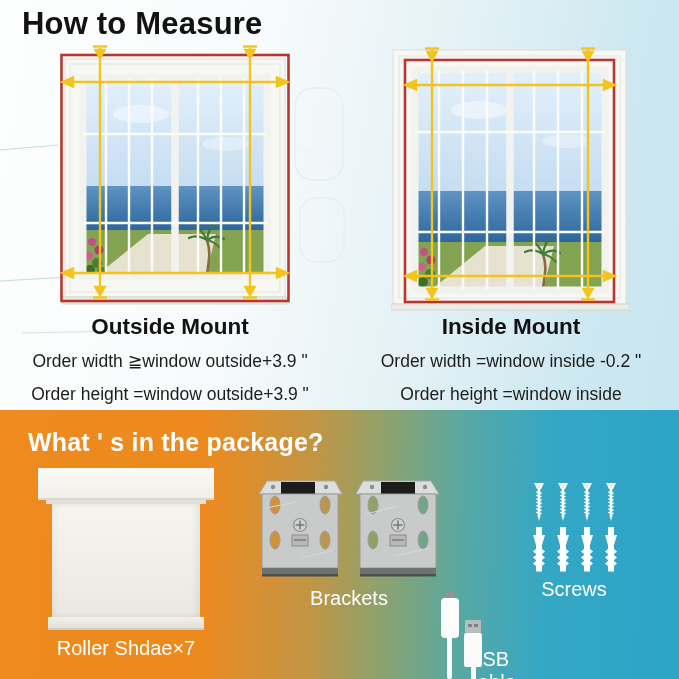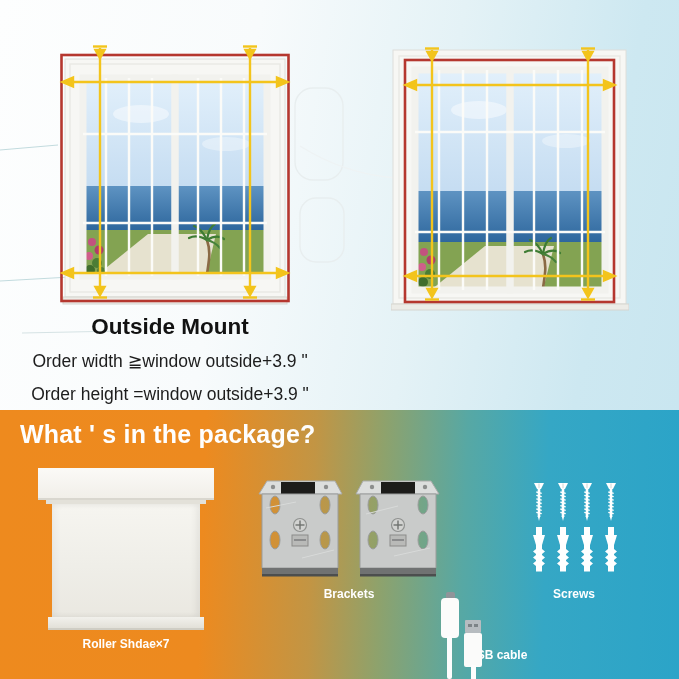--- a/index.html
+++ b/index.html
@@ -27,45 +27,45 @@
   .outside-block{left:10px;top:314px;width:320px;text-align:center;}
   .inside-block{left:352px;top:314px;width:318px;}
   .outside-block .rule1,.inside-block .rule1{margin-top:11px;}
   .outside-block .rule2,.inside-block .rule2{margin-top:12px;}
   
   .package-section{
     position:absolute;left:0;top:410px;width:679px;height:269px;
     background:linear-gradient(92deg,#ee8a1e 0%,#ed8a1f 30%,#c29544 46%,#8ea26c 56%,#57a8a4 68%,#35a7c5 80%,#2ba4c8 100%);
   }
   .package-title{
-    position:absolute;left:20px;top:10px;margin:0;
+    position:absolute;left:20px;top:10px;margin:8px;
     font-size:25px;font-weight:800;color:#fefefe;letter-spacing:.2px;
   }
   .item-label{
-    position:absolute;color:#ffffff;font-size:12px;font-weight:700;text-align:center;
+    position:absolute;color:#ffffff;font-size:20px;font-weight:400;text-align:center;
   }
   
   .shade-cassette{position:absolute;left:38px;top:58px;width:176px;height:30px;
     background:linear-gradient(180deg,#fbfaf7,#f1efe9);border-bottom:2px solid #d9d7cf;}
   .shade-cassette-lip{position:absolute;left:46px;top:90px;width:160px;height:4px;background:#e3e1d9;}
   .shade-fabric{position:absolute;left:52px;top:94px;width:148px;height:113px;
     background:linear-gradient(180deg,#f6f5f0 0%,#efeee8 55%,#eae8e1 100%);
     box-shadow:inset -4px 0 6px rgba(0,0,0,.06), inset 4px 0 6px rgba(0,0,0,.04);}
   .shade-bottombar{position:absolute;left:48px;top:207px;width:156px;height:11px;
     background:linear-gradient(180deg,#f2f1ec,#e2e0d8);border-bottom:2px solid #cfcdc4;}
   .label-roller{left:38px;top:227px;width:176px;}
   
   .bracket{position:absolute;width:88px;height:102px;}
   .bracket-1{left:256px;top:68px;}
   .bracket-2{left:354px;top:68px;}
   .label-brackets{left:256px;top:177px;width:186px;}
   
   .screw{position:absolute;width:14px;height:40px;}
   .anchor{position:absolute;width:16px;height:46px;}
-  .label-screws{left:522px;top:177px;width:104px;}
+  .label-screws{left:522px;top:168px;width:104px;}
   
   .usb-micro-tip{position:absolute;left:446px;top:592px;width:9px;height:7px;background:#8f959a;border-radius:2px 2px 0 0;}
   .usb-micro-body{position:absolute;left:441px;top:598px;width:18px;height:40px;background:#fcfcfb;border-radius:4px;}
   .usb-micro-cable{position:absolute;left:447px;top:636px;width:5px;height:43px;background:#fdfdfd;border-radius:2px;}
   .usb-a-metal{position:absolute;left:465px;top:620px;width:16px;height:13px;background:#b7bcc0;border-radius:1px;}
   .usb-a-slot{position:absolute;width:4px;height:3px;background:#7d8387;}
   .usb-a-body{position:absolute;left:464px;top:633px;width:18px;height:34px;background:#fbfbfa;border-radius:2px;}
   .usb-a-cable{position:absolute;left:471px;top:665px;width:5px;height:14px;background:#fdfdfd;}
   .label-usb{left:468px;top:238px;width:90px;text-align:left;}
 </style>
@@ -78,20 +78,21 @@
 
     <svg class="deco" width="679" height="410">
       <line x1="0" y1="150" x2="58" y2="145" stroke="#c2dbde" stroke-width="1"></line>
       <line x1="0" y1="281" x2="88" y2="276" stroke="#c2dbde" stroke-width="1"></line>
       <line x1="22" y1="333" x2="120" y2="331" stroke="#d6e3e5" stroke-width="1"></line>
       <rect x="295" y="88" width="48" height="92" rx="18" fill="none" stroke="#e8eeef" stroke-width="1.4"></rect>
       <rect x="300" y="198" width="44" height="64" rx="16" fill="none" stroke="#e8eeef" stroke-width="1.4"></rect>
       <path d="M300,146 q44,28 96,32" stroke="#eef3f4" fill="none" stroke-width="1.4"></path>
     </svg>
 
+    <h1 class="measure-title">How to Measure</h1>
 
     <div class="window-wrap win-left">
       <svg width="238" height="268" viewBox="0 0 238 268">
 
         <rect x="9" y="17" width="220" height="238" fill="#f7f7f4" stroke="#dededa" stroke-width="1"></rect>
         <rect x="14" y="22" width="210" height="228" fill="none" stroke="#e9e8e4" stroke-width="1.4"></rect>
 
         <defs>
           <linearGradient id="skyL" x1="0" y1="0" x2="0" y2="1">
             <stop offset="0" stop-color="#e2f0fb"></stop>
@@ -241,20 +242,25 @@
         </g>
       </svg>
     </div>
 
     <div class="mount-block outside-block">
       <h2>Outside Mount</h2>
       <div class="rule rule1">Order width ≧window outside+3.9 "</div>
       <div class="rule rule2">Order height =window outside+3.9 "</div>
     </div>
 
+    <div class="mount-block inside-block">
+      <h2>Inside Mount</h2>
+      <div class="rule rule1">Order width =window inside -0.2 "</div>
+      <div class="rule rule2">Order height =window inside</div>
+    </div>
   </div>
 
   <div class="package-section">
     <h2 class="package-title">What ' s in the package?</h2>
 
     <div>
       <div class="shade-cassette"></div>
       <div class="shade-cassette-lip"></div>
       <div class="shade-fabric"></div>
       <div class="shade-bottombar"></div>

